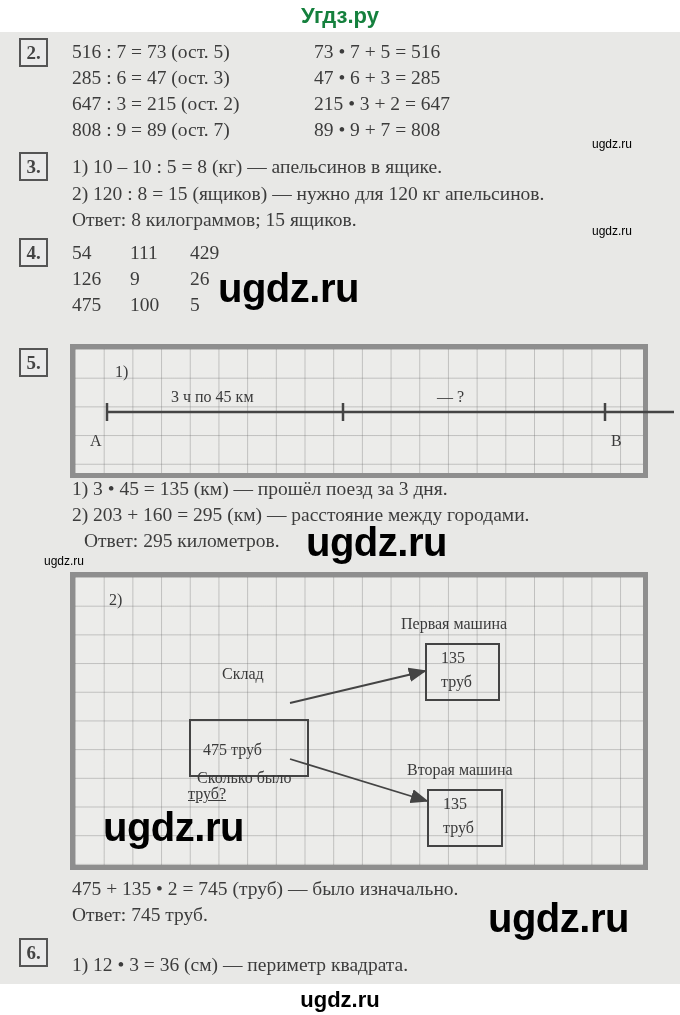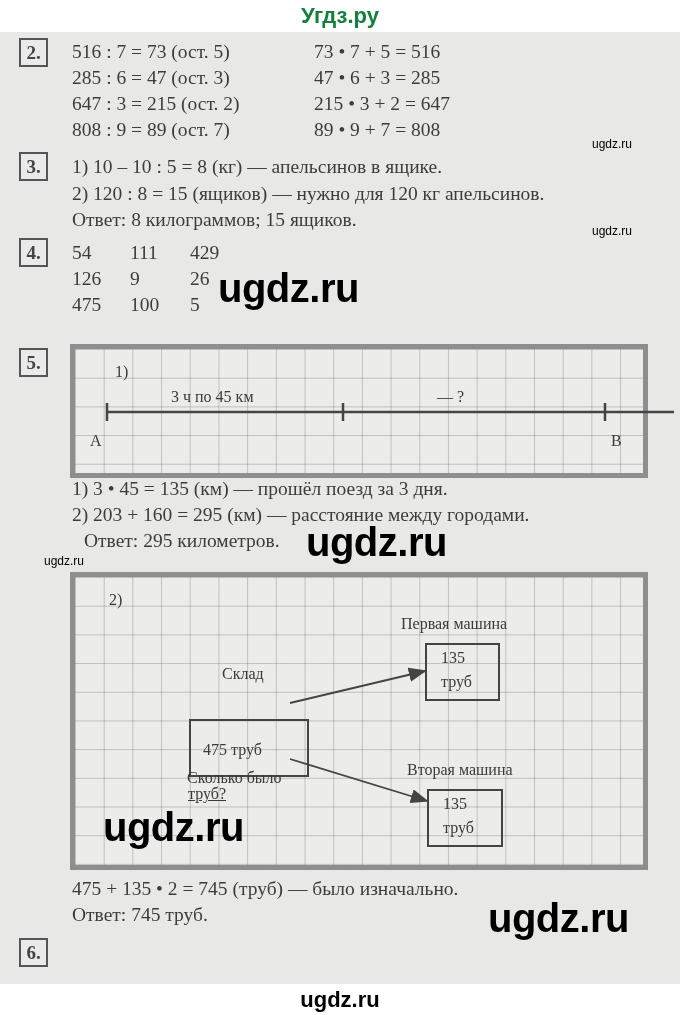--- a/index.html
+++ b/index.html
@@ -120,21 +120,21 @@
     <div class="diag-text" style="left:34px; top:14px;">2)</div>
     <div class="diag-text" style="left:326px; top:38px;">Первая машина</div>
     <div class="diag-rect" style="left:350px; top:66px; width:75px; height:58px;">
       <div class="diag-text" style="left:14px; top:4px;">135</div>
       <div class="diag-text" style="left:14px; top:28px;">труб</div>
     </div>
     <div class="diag-text" style="left:147px; top:88px;">Склад</div>
     <div class="diag-rect" style="left:114px; top:142px; width:120px; height:58px;">
       <div class="diag-text" style="left:12px; top:20px;">475 труб</div>
     </div>
-    <div class="diag-text" style="left:112px; top:192px;">Сколько было</div>
+    <div class="diag-text" style="left:122px; top:192px;">Сколько было</div>
     <div class="diag-text" style="left:113px; top:208px;text-decoration:underline;">труб?</div>
     <div class="diag-text" style="left:332px; top:184px;">Вторая машина</div>
     <div class="diag-rect" style="left:352px; top:212px; width:76px; height:58px;">
       <div class="diag-text" style="left:14px; top:4px;">135</div>
       <div class="diag-text" style="left:14px; top:28px;">труб</div>
     </div>
     <svg width="578" height="298" style="left:-5px; top:-5px;">
       <defs>
         <marker id="ah" markerWidth="10" markerHeight="8" refX="9" refY="4" orient="auto">
           <path d="M0,0 L10,4 L0,8 Z" fill="#444"></path>
@@ -144,15 +144,16 @@
       <line x1="220" y1="187" x2="357" y2="229" stroke="#444" stroke-width="1.8" marker-end="url(#ah)"></line>
     </svg>
     <div class="wm-big" style="left:28px; top:228px;">ugdz.ru</div>
   </div>
 
   <div class="line" style="left:72px; top:846px;">475 + 135 • 2 = 745 (труб) — было изначально.</div>
   <div class="line" style="left:72px; top:872px;">Ответ: 745 труб.</div>
   <div class="wm-big" style="left:488px; top:864px;">ugdz.ru</div>
 
   <div class="num-box" style="top:906px;">6.</div>
+  <div class="line" style="left:72px; top:922px;">1) 12 • 3 = 36 (см) — периметр квадрата.</div>
 </div>
 
 <div class="footer-wm">ugdz.ru</div>
 
 </body></html>

